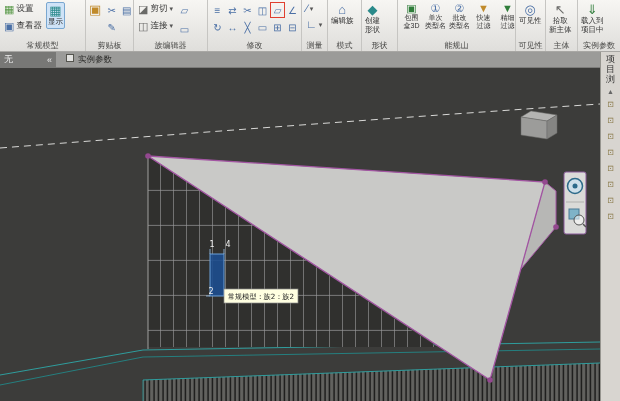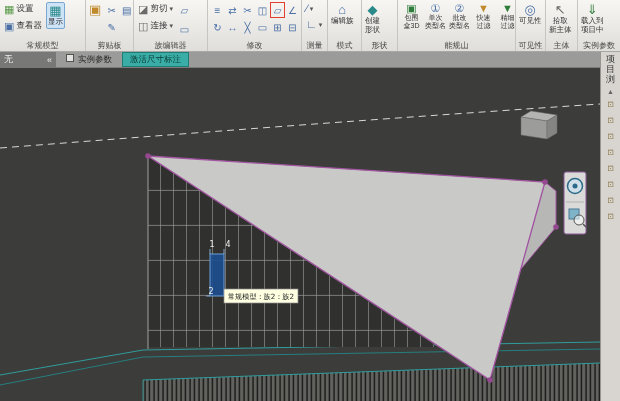--- a/index.html
+++ b/index.html
@@ -244,21 +244,20 @@
 
       <div class="options-bar">
         <div class="type-selector">
           <span>无</span>
           <span>«</span>
         </div>
         <div class="chk">
           <span class="box"></span>
           <span>实例参数</span>
         </div>
-        <div class="teal-btn">激活尺寸标注</div>
       </div>
 
       <div class="viewport">
         <svg width="600" height="333" viewBox="0 0 600 333" xmlns="http://www.w3.org/2000/svg">
           <defs>
             <pattern id="wallGrid" patternUnits="userSpaceOnUse" x="148" y="88" width="13" height="35">
               <path d="M12.6,0 V35 M0,34.4 H13" stroke="#98989a" stroke-width="0.7" fill="none"></path>
             </pattern>
             <pattern id="floorHatch" patternUnits="userSpaceOnUse" x="143" y="290" width="4.5" height="12">
               <line x1="2" y1="0" x2="2" y2="12" stroke="#0a0a0a" stroke-width="1.2"></line>

